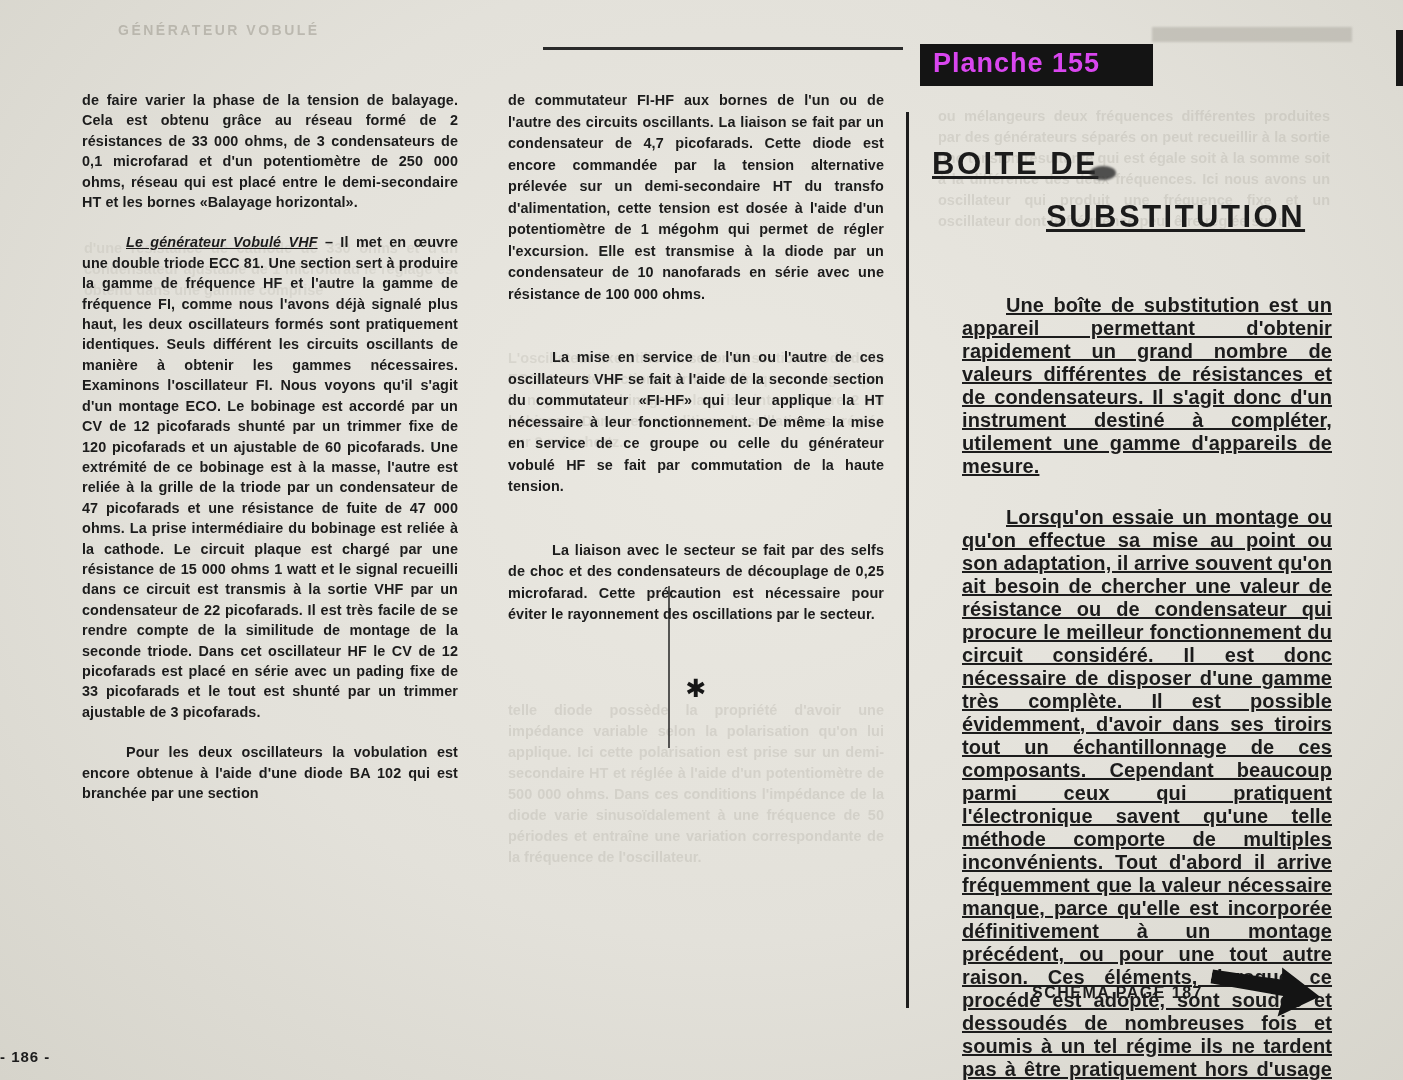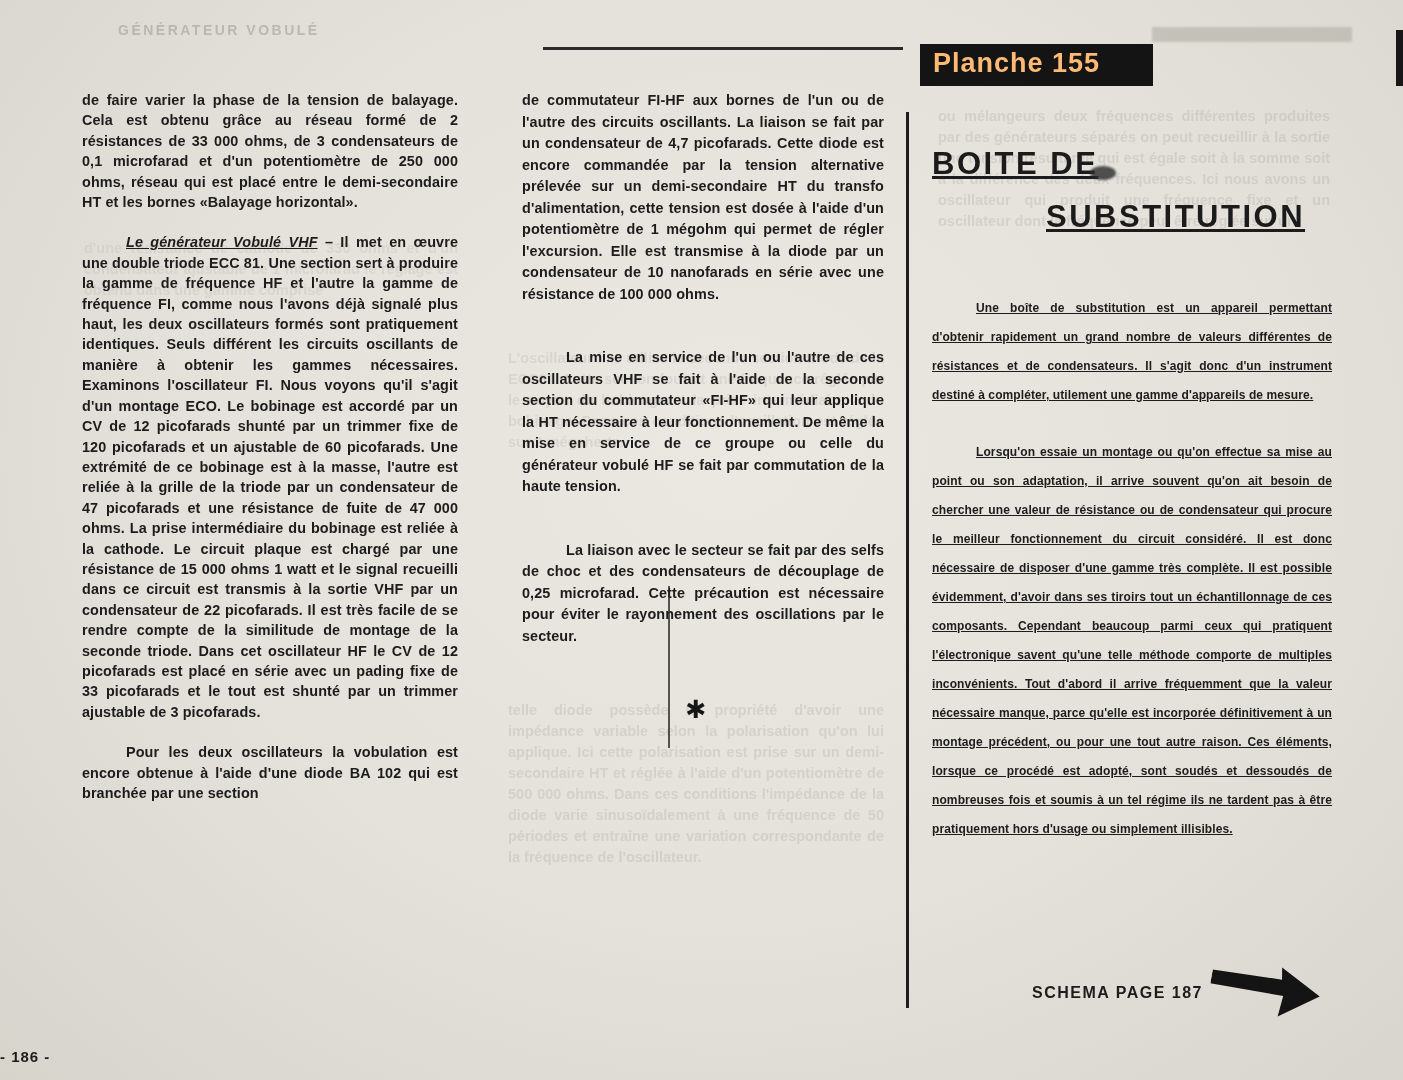--- a/index.html
+++ b/index.html
@@ -42,43 +42,43 @@
     left: 84px; top: 30px; margin: 0;
     font-size: 17.5px; font-weight: bold; letter-spacing: 1.2px; color: #1f1f1f;
   }
   .header-rule {
     position: absolute; z-index: 2;
     left: 543px; top: 47px; width: 360px; height: 2.5px; background: #2a2a2a;
   }
   .plate-box {
     position: absolute; z-index: 2;
     left: 920px; top: 44px; width: 233px; height: 42px;
-    background: #141414; color: #fdba74;
+    background: #141414; color: #d946ef;
     font-size: 27px; font-weight: bold; letter-spacing: 1px;
     padding: 4px 16px 0 13px;
   }
   .edge-mark { position: absolute; z-index: 2; right: 0; top: 30px; width: 7px; height: 56px; background: #171717; }
 
   
   .col { position: absolute; top: 90px; z-index: 2; }
   #col1 { left: 82px;  width: 376px; }
   #col2 { left: 508px; width: 376px; }
   #col3 { left: 932px; width: 400px; text-decoration: underline; }
 
   .col p {
     margin: 0 0 20px;
     text-align: justify;
     font-size: 14.4px;
     line-height: 20.4px;
     font-weight: 600;
     letter-spacing: 0.1px;
     text-indent: 44px;
   }
-  #col2 p { line-height: 21.5px; margin-bottom: 42px; margin-left: 14px; }
-  #col3 p { font-size: 12px; line-height: 29px; margin-bottom: 28px; }
+  #col2 p { line-height: 21.5px; margin-bottom: 42px; }
+  #col3 p { font-size: 20px; line-height: 23px; margin-bottom: 28px; margin-left: 30px; }
   .col p.flush { text-indent: 0; }
   .col em { font-style: italic; text-decoration: underline; }
 
   .col-divider {
     position: absolute; z-index: 2;
     left: 906px; top: 112px; width: 3px; height: 896px; background: #1d1d1d;
   }
   .artifact-line {
     position: absolute; z-index: 3;
     left: 668px; top: 586px; width: 2px; height: 162px;

